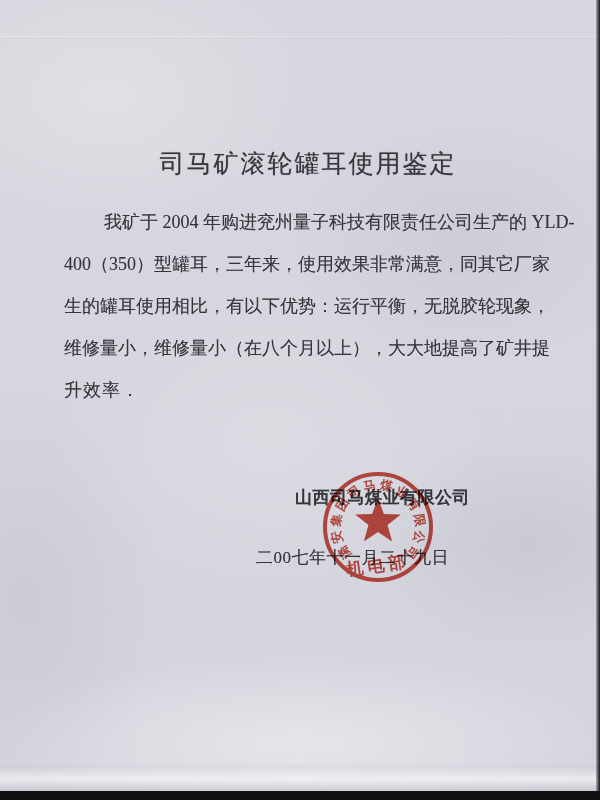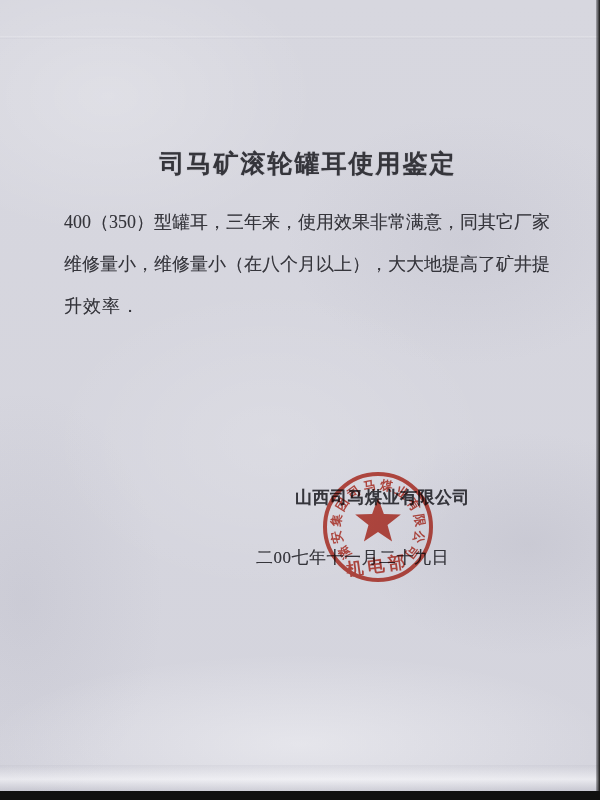--- a/index.html
+++ b/index.html
@@ -20,21 +20,21 @@
   #edge-right{position:absolute;top:0;right:0;width:4px;height:800px;background:linear-gradient(90deg,rgba(20,20,22,.25),#141414);}
   #edge-bottom{position:absolute;left:0;bottom:0;width:600px;height:9px;background:#101010;}
   #fold-bottom{position:absolute;left:0;bottom:9px;width:600px;height:26px;
     background:linear-gradient(180deg, rgba(150,150,165,.10), rgba(252,252,254,.55) 55%, rgba(140,140,155,.18));}
   #fold-top{position:absolute;left:0;top:36px;width:600px;height:3px;background:linear-gradient(180deg,rgba(255,255,255,.25),rgba(130,130,150,.08));}
 
   .ink{color:#35353b;}
 
   #doc-title{
     position:absolute;left:0;top:130px;width:600px;padding-left:16px;box-sizing:border-box;
-    text-align:center;font-size:25px;font-weight:bold;letter-spacing:2px;
+    text-align:center;font-size:25px;font-weight:normal;letter-spacing:2px;
     text-shadow:0 0 1px rgba(53,53,59,.45);
   }
   #doc-body{
     position:absolute;left:64px;top:201px;width:452px;
     font-size:18px;
   }
   .body-line{
     height:42px;line-height:42px;white-space:nowrap;
     text-align:justify;text-align-last:justify;
     text-shadow:0 0 .5px rgba(53,53,59,.4);
@@ -73,21 +73,23 @@
 </head>
 <body>
 
 <div id="scan">
 
   <div id="fold-top"></div>
 
   <h1 id="doc-title" class="ink">司马矿滚轮罐耳使用鉴定</h1>
 
   <div id="doc-body" class="ink">
+    <div class="body-line first">我矿于 2004 年购进兖州量子科技有限责任公司生产的 YLD-</div>
     <div class="body-line">400（350）型罐耳，三年来，使用效果非常满意，同其它厂家</div>
+    <div class="body-line">生的罐耳使用相比，有以下优势：运行平衡，无脱胶轮现象，</div>
     <div class="body-line">维修量小，维修量小（在八个月以上），大大地提高了矿井提</div>
     <div class="body-line last">升效率．</div>
   </div>
 
   <div id="signature" class="ink">山西司马煤业有限公司</div>
 
   <div id="doc-date" class="ink">二00七年十一月二十九日</div>
 
   <svg id="stamp" viewBox="-65 -65 130 130" xmlns="http://www.w3.org/2000/svg">
     <circle class="stamp-ring" r="53"></circle>

